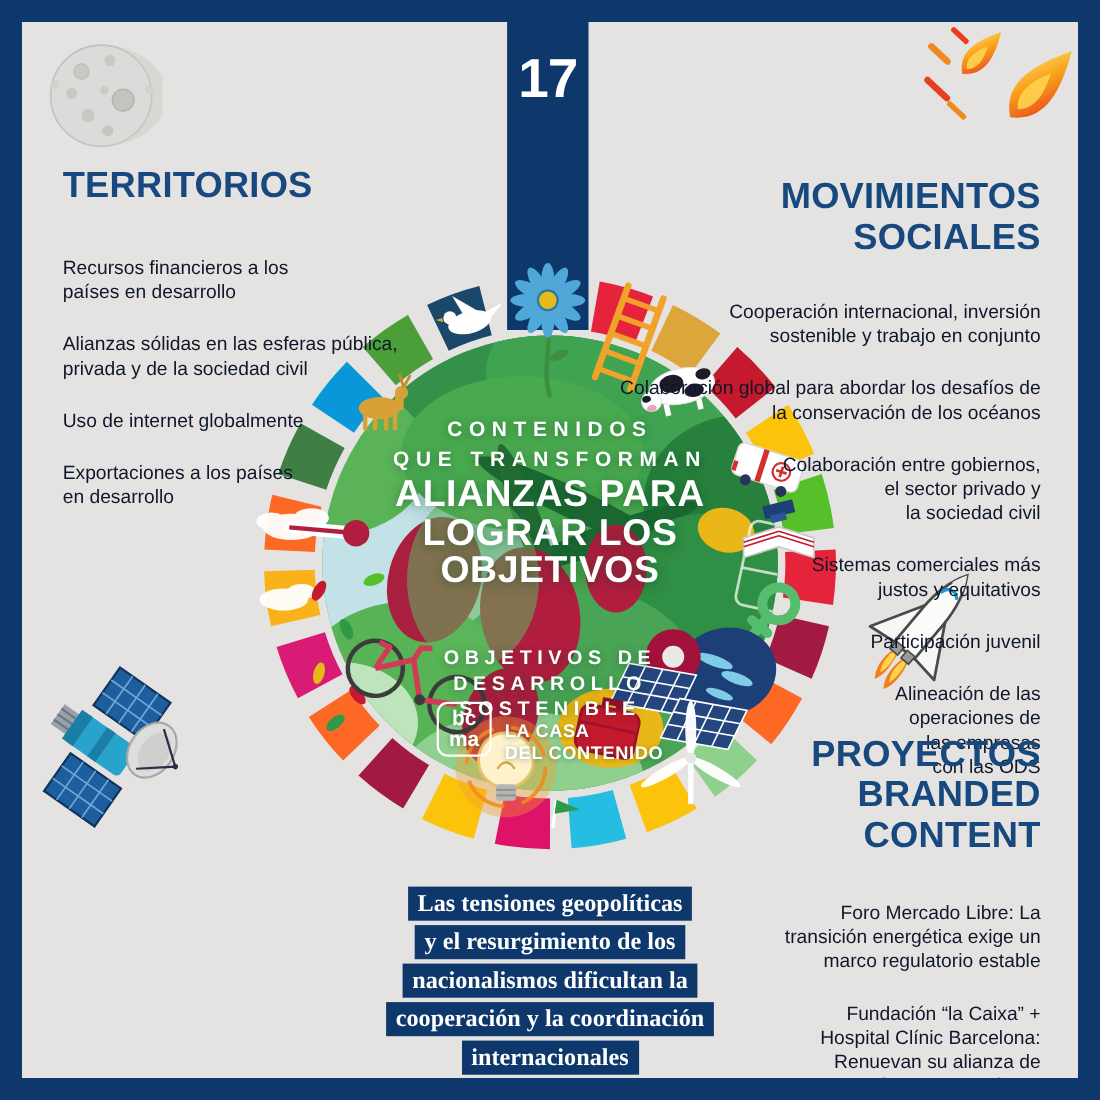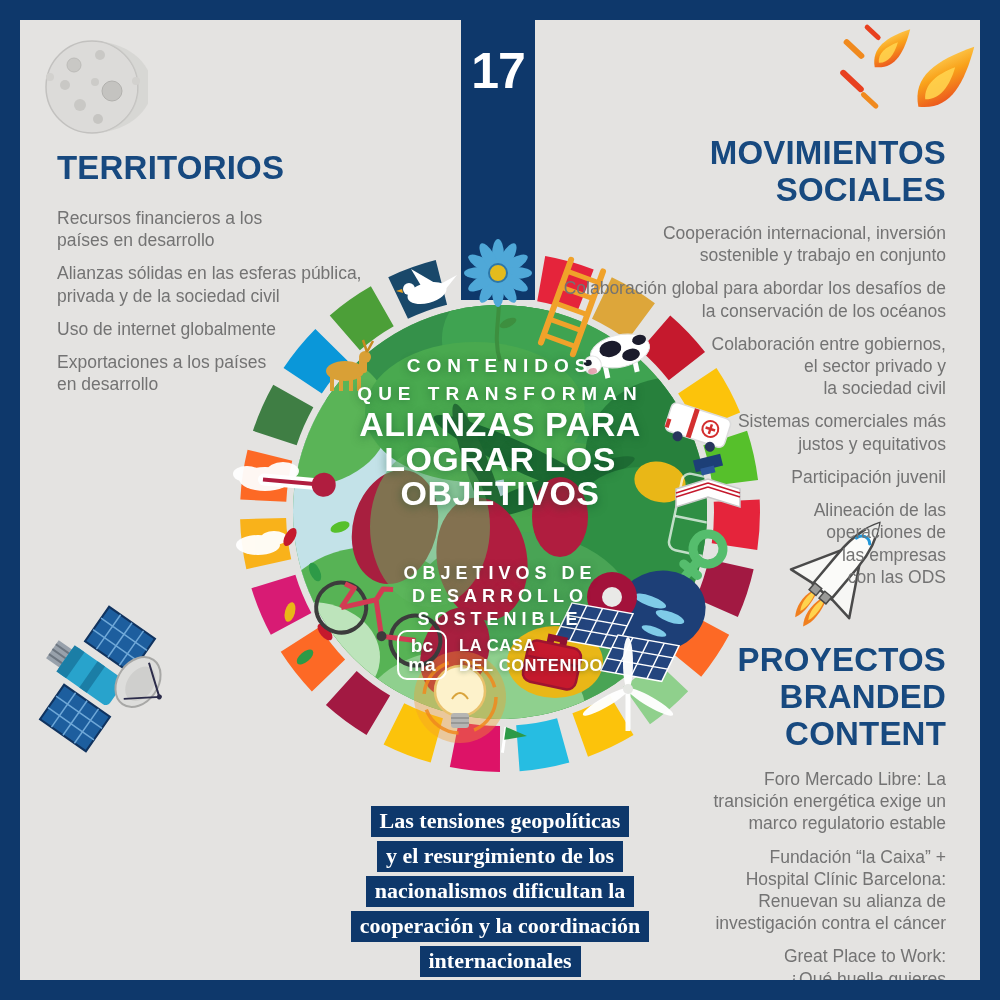--- a/index.html
+++ b/index.html
@@ -5,23 +5,23 @@
   html,body{margin:0;padding:0;background:#9a9a9a;}
   .canvas{position:relative;width:1000px;height:1000px;background:#e4e3e1;overflow:hidden;
           font-family:"Liberation Sans",sans-serif;}
   .frame{position:absolute;background:#0e386b;z-index:6;}
   .frame.top{left:0;top:0;width:1000px;height:20px;}
   .frame.bottom{left:0;top:980px;width:1000px;height:20px;}
   .frame.left{left:0;top:0;width:20px;height:1000px;}
   .frame.right{left:980px;top:0;width:20px;height:1000px;}
   .tab{position:absolute;left:461px;top:0;width:74px;height:300px;background:#0e386b;z-index:1;}
   .tab .num{display:block;text-align:center;margin-top:42px;color:#fff;font-size:50px;font-weight:bold;letter-spacing:-1px;}
-  .pre{white-space:pre-line;}
+  .pre{white-space:pre-line;margin-top:25px;}
   .h-blue{color:#17497f;font-weight:bold;font-size:33px;line-height:1.12;letter-spacing:.2px;}
-  .body-item{color:#737373;font-size:17.5px;line-height:1.27;margin-bottom:11px;}
+  .body-item{color:#0f172a;font-size:17.5px;line-height:1.27;margin-bottom:11px;}
   .col{position:absolute;z-index:3;}
   .col.right-al{text-align:right;}
   .center-svg{position:absolute;left:220px;top:227px;width:560px;height:560px;z-index:2;}
   .corner-svg{position:absolute;z-index:2;}
   .overlay{position:absolute;z-index:3;text-align:center;color:#fff;}
   .kicker{left:250px;top:352px;width:500px;font-size:19px;font-weight:bold;letter-spacing:6px;line-height:1.45;
           text-shadow:0 1px 8px rgba(0,60,30,.45);}
   .bigtitle{left:230px;top:407px;width:540px;font-size:34px;font-weight:bold;line-height:1.02;letter-spacing:.5px;
           text-shadow:0 2px 10px rgba(0,70,35,.5);}
   .subtitle{left:250px;top:562px;width:500px;font-size:18px;font-weight:bold;letter-spacing:5px;line-height:1.28;

